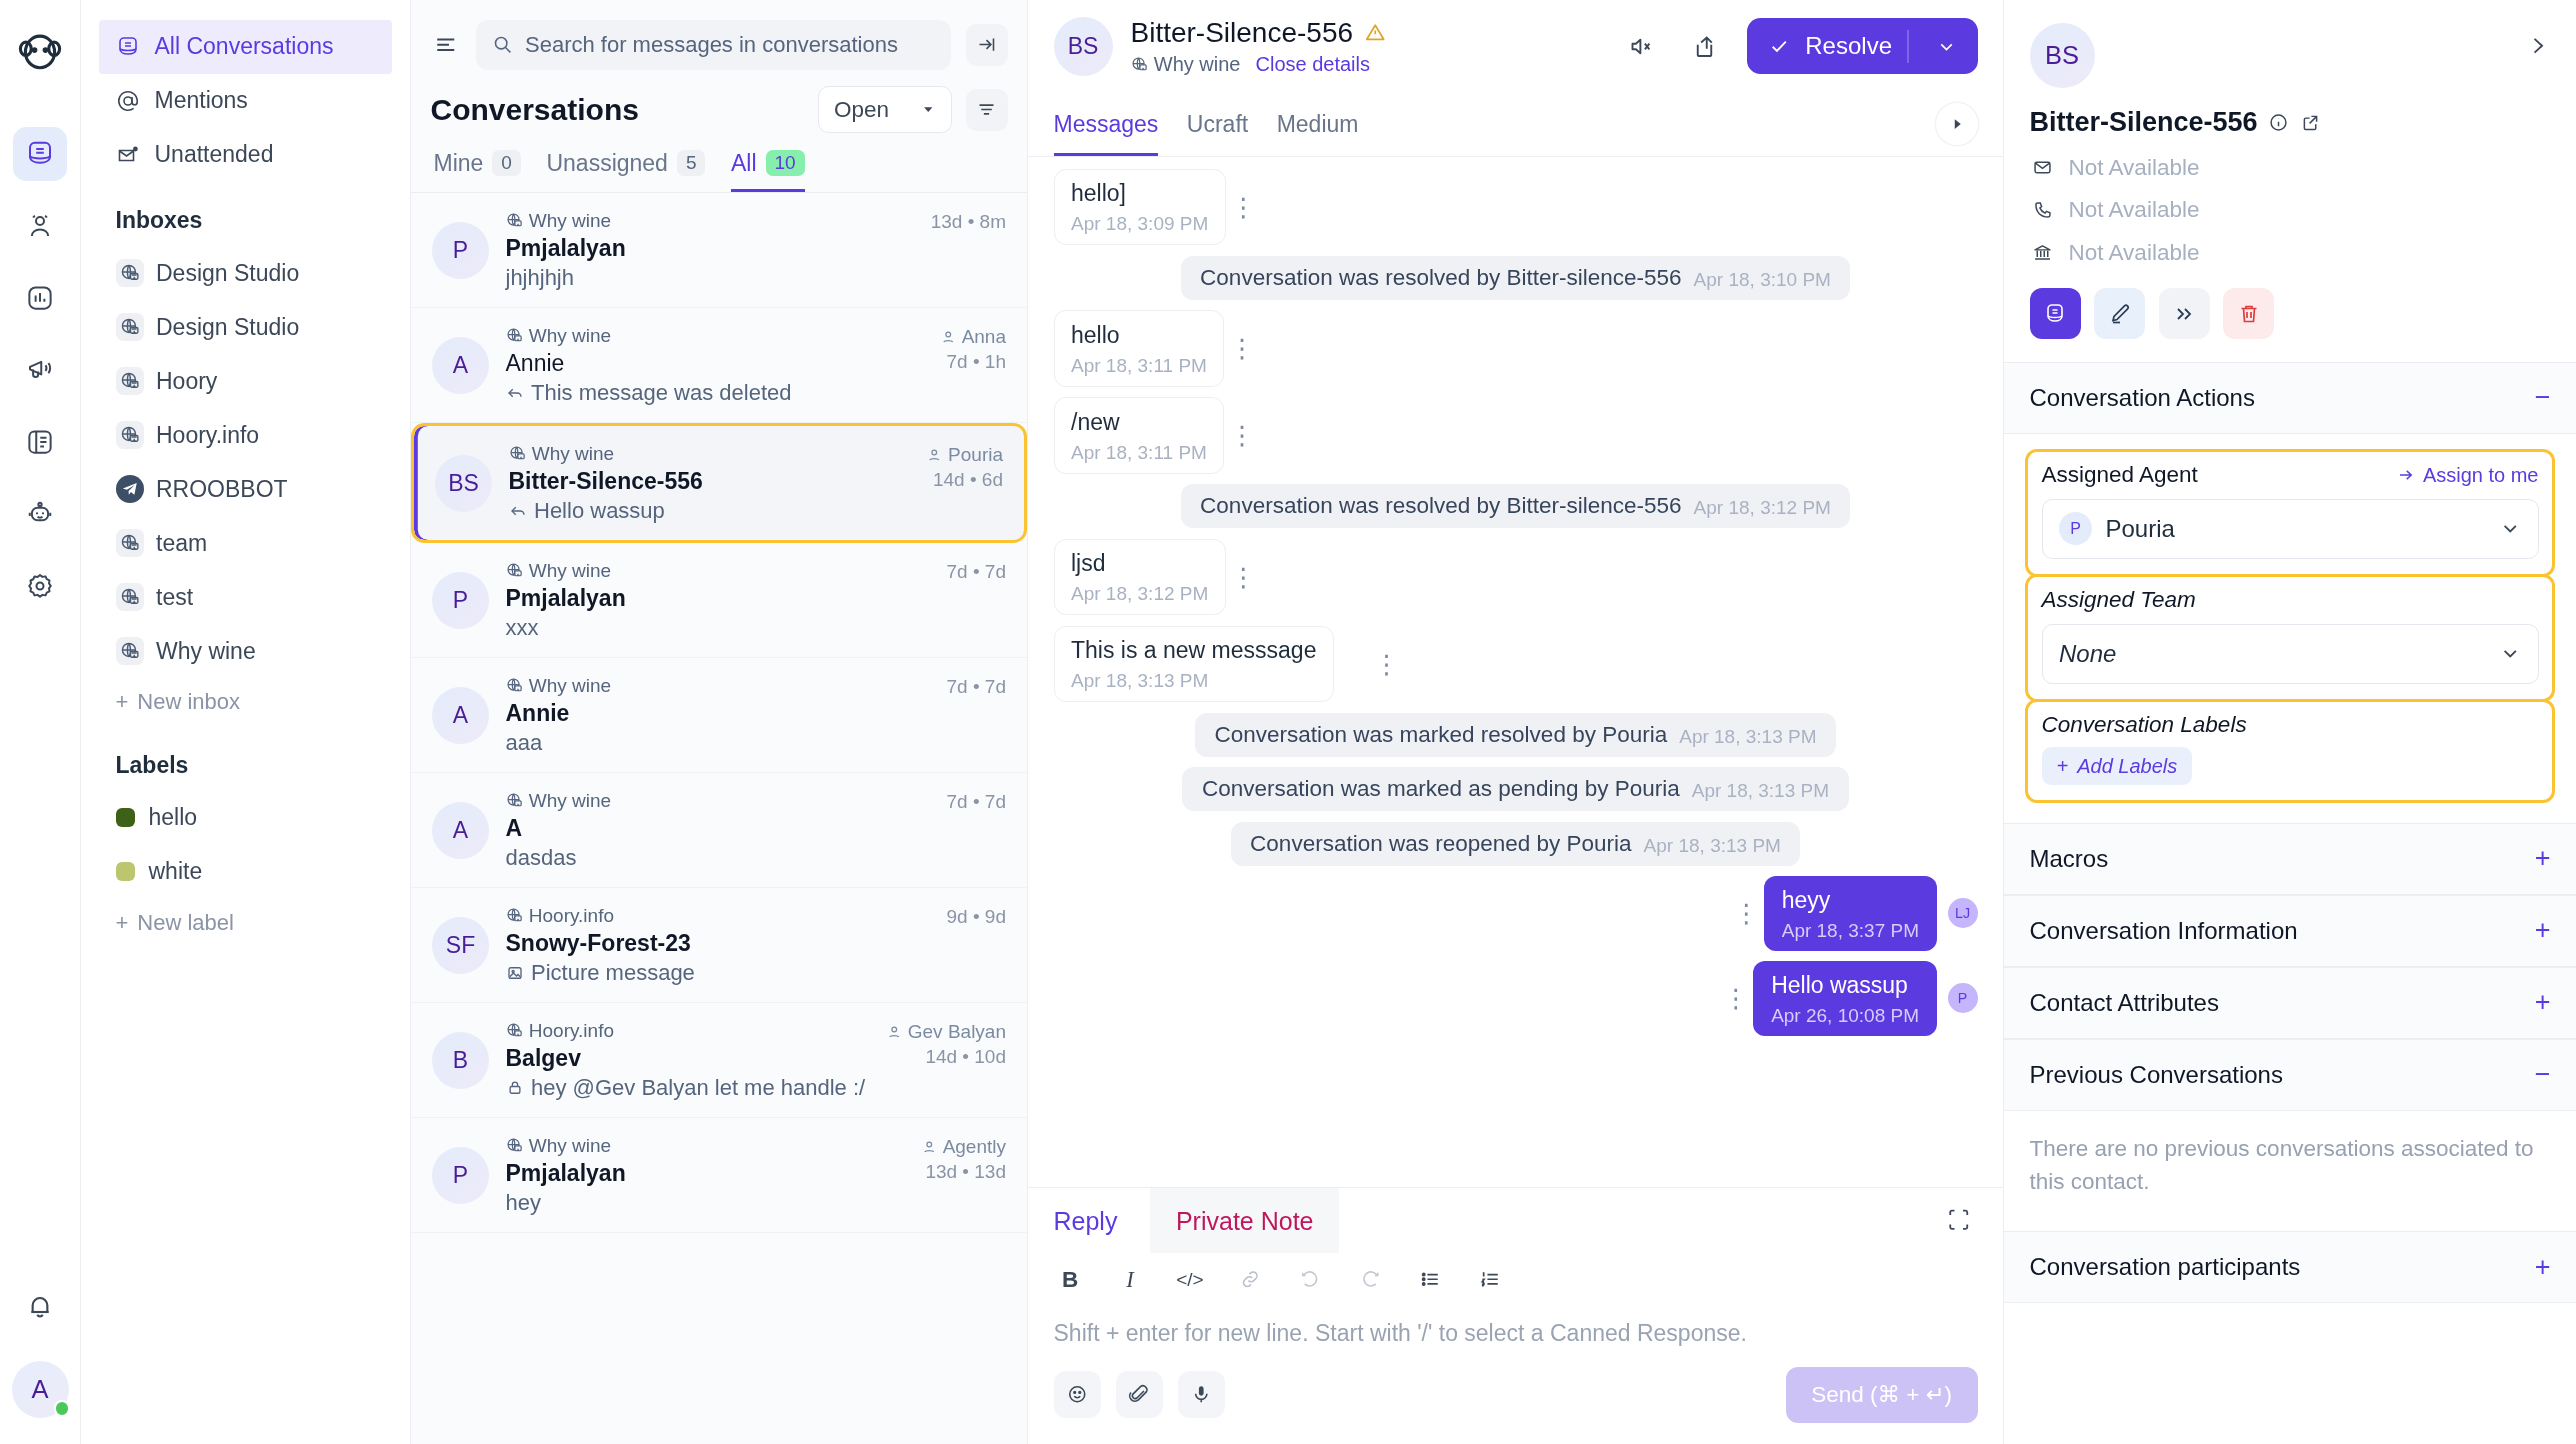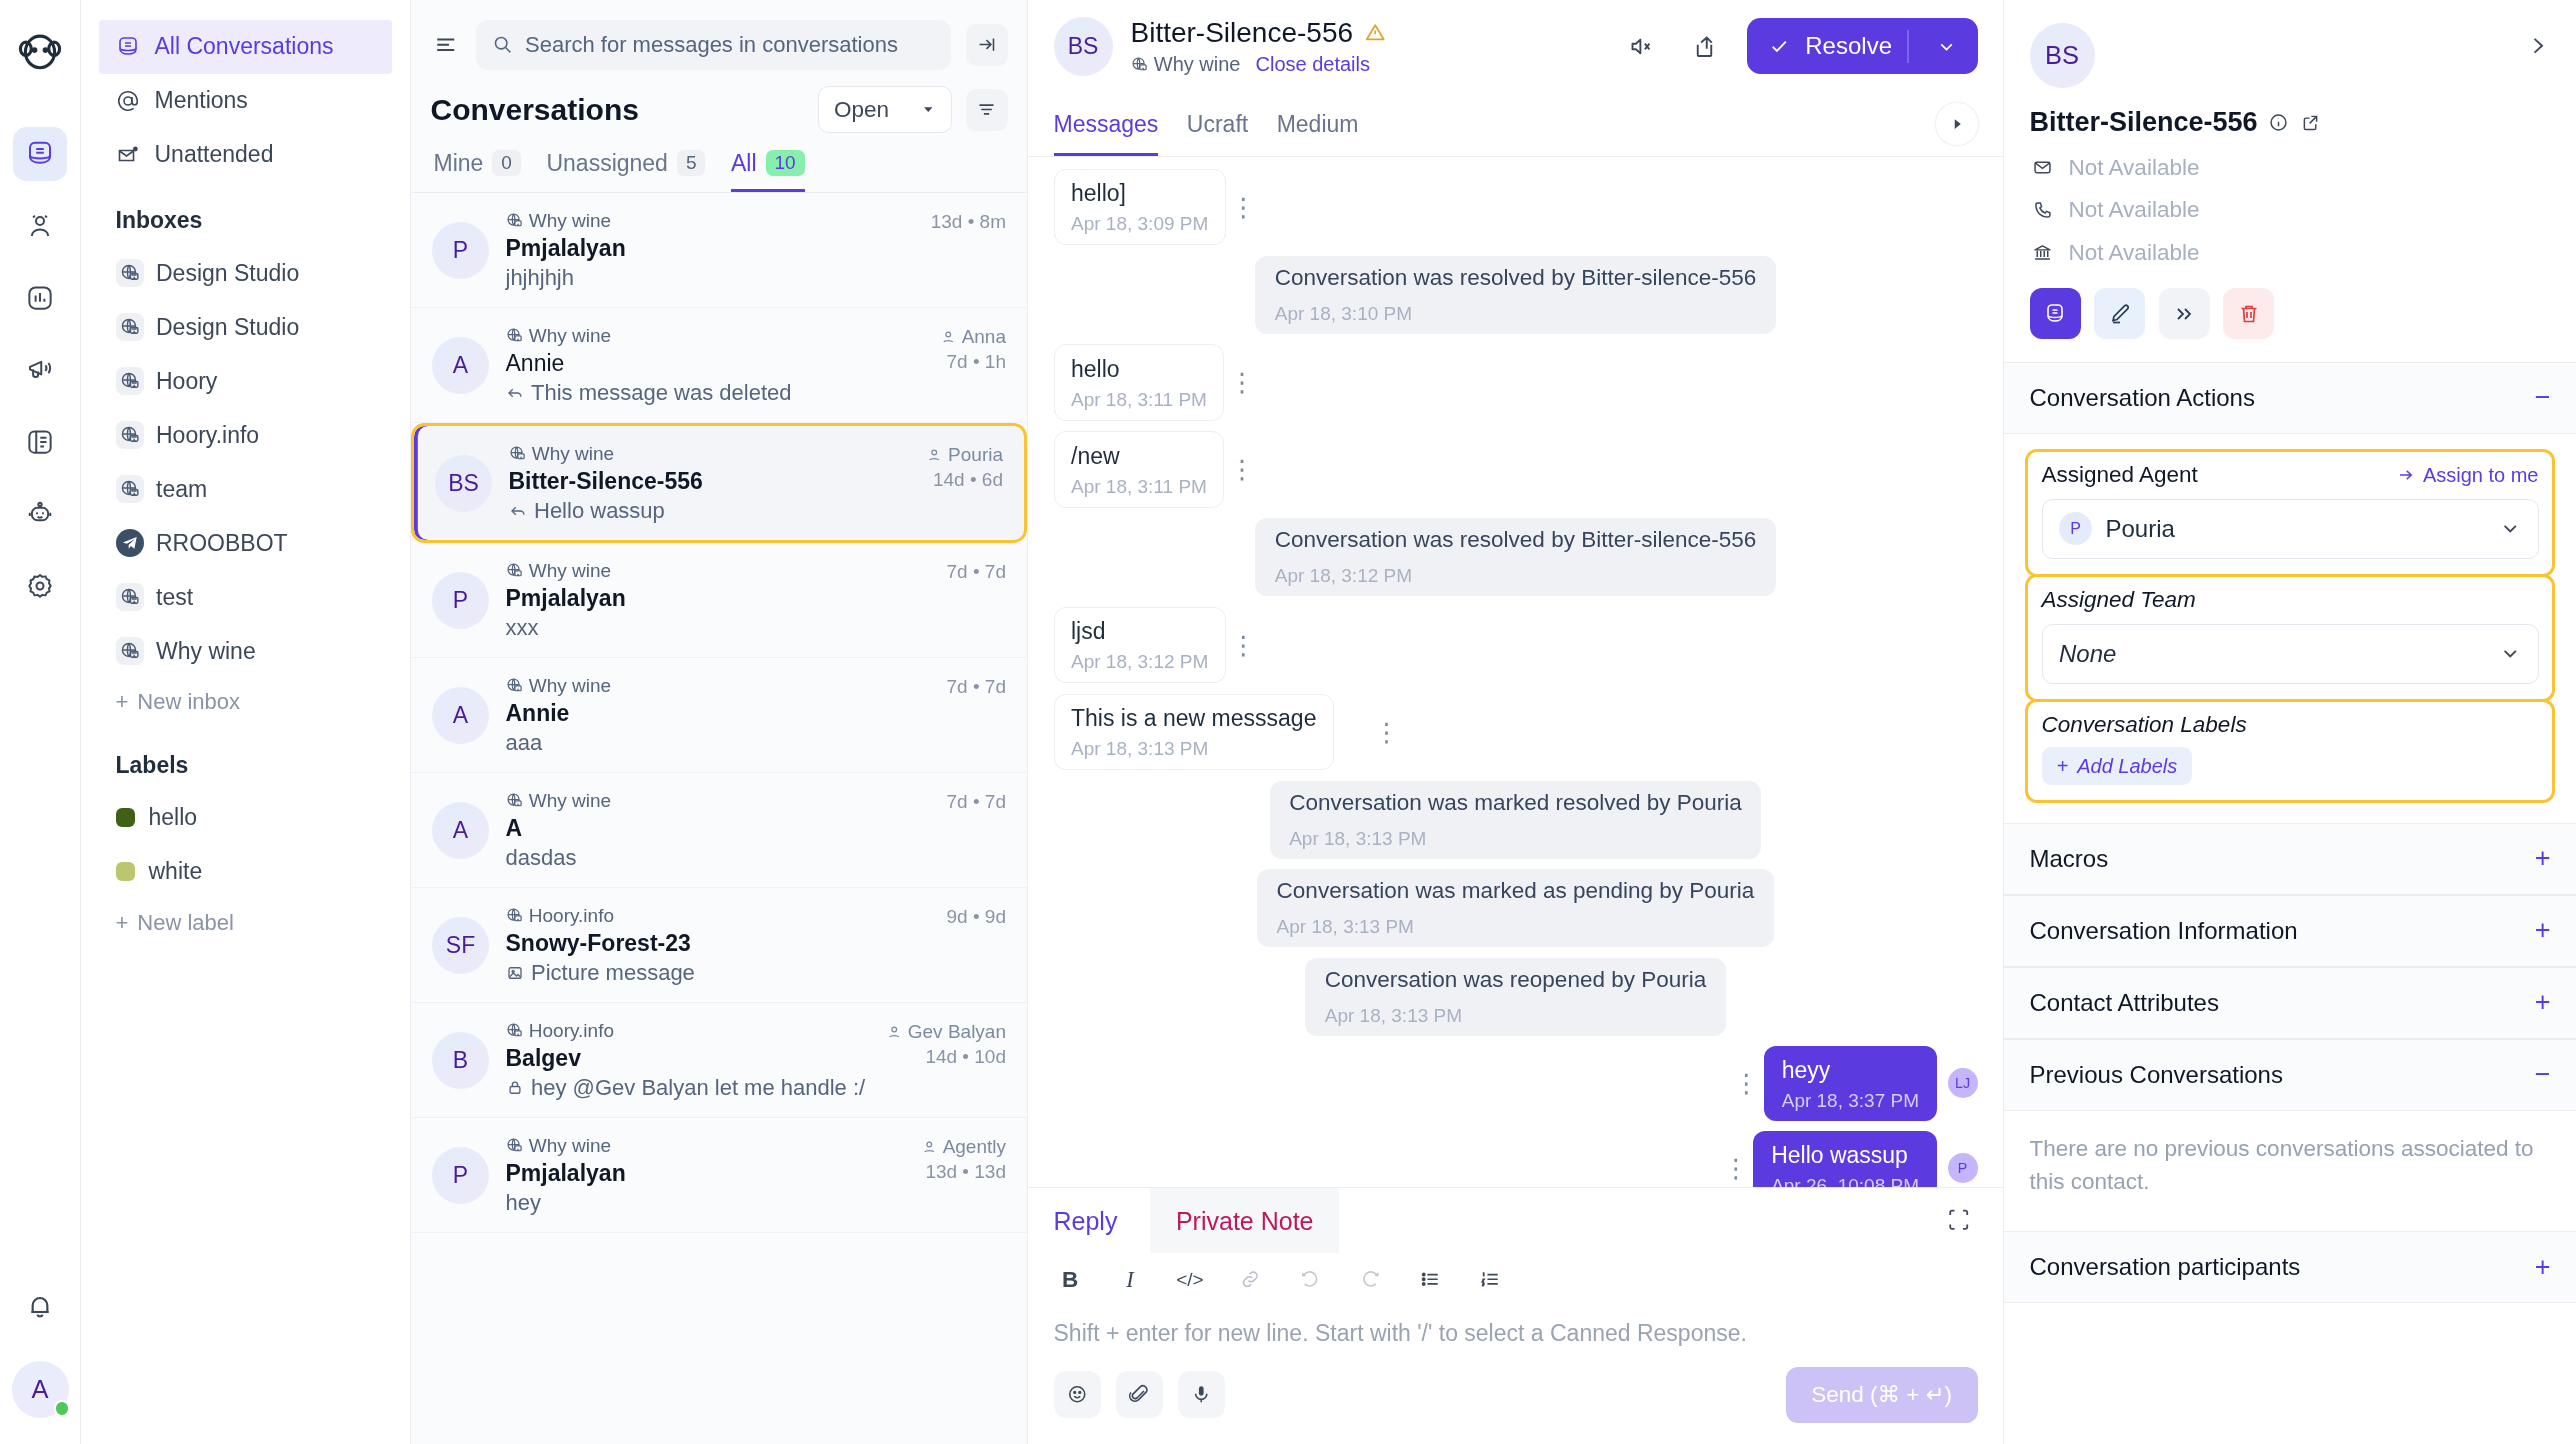--- a/index.html
+++ b/index.html
@@ -160,21 +160,21 @@
   .bubble-in .txt { font-size:23px; color:#1f2d3d; }
   .bubble-in .tm { font-size:19px; color:#a9b2c2; margin-top:6px; }
   .bubble-out {
     background:#5b3ae0; color:#fff; border-radius:12px;
     padding:10.5px 18px 9px 18px; max-width:481px;
   }
   .bubble-out .txt { font-size:23px; }
   .bubble-out .tm { font-size:19px; color:#d6cdfa; margin-top:6px; }
   .sysmsg {
     background:#f0f1f5; color:#37455c; border-radius:12px;
-    padding:9px 19.5px; font-size:22.5px; display:flex; align-items:flex-start; gap:12px;flex-direction:column;
+    padding:9px 19.5px; font-size:22.5px; display:flex; align-items:flex-end; gap:12px;
   }
   .sysmsg .tm { font-size:19px; color:#a9b2c2; }
   .kebab { width:35px; display:flex; align-items:center; justify-content:center; color:#7b8aa3; font-size:25.5px; letter-spacing:0; }
   .mini-av { width:30px;height:30px;border-radius:50%;background:#c4b5fd;display:flex;align-items:center;justify-content:center;color:#5b3ae0;font-size:14.3px;flex:0 0 30px;margin-left:10.5px; }
 
   
   .replybox { border-top:1.5px solid #ecedf1; background:#fff; }
   .rb-tabs { display:flex; align-items:center; padding:0 25.5px; }
   .rb-tab { font-size:25px; padding:19.5px 0 16.5px 0; margin-right:33px; }
   .rb-tab.reply { color:#5b3ae0; }
@@ -376,37 +376,37 @@
         <svg width="19.5" height="19.5" viewBox="0 0 24 24" fill="none" stroke="currentColor" stroke-width="1.7">
           <circle cx="11" cy="11" r="8"></circle>
             <path d="M3 11h16M11 3c2.5 2.8 2.5 13.2 0 16M11 3c-2.5 2.8-2.5 13.2 0 16"></path>
           <rect x="13" y="13" width="9" height="7" rx="1.4" fill="#eef0f4"></rect>
             <path d="M14.5 14.8h6M17.5 17v2.4M15.6 19.6h3.8"></path>
         </svg>
       </span>
       <span>Hoory.info</span>
     </div>
     <div class="inbox-item">
+      <span class="inbox-chip tg">
+        <svg width="18" height="18" viewBox="0 0 24 24" fill="currentColor">
+            <path d="M21 4 2.5 11.2l5.3 1.7L18.4 6.6l-8.3 7.9.3 5.2 2.8-3.6 4.6 3.4z"></path>
+          </svg>
+      </span>
+      <span>RROOBBOT</span>
+    </div>
+    <div class="inbox-item">
       <span class="inbox-chip">
         <svg width="19.5" height="19.5" viewBox="0 0 24 24" fill="none" stroke="currentColor" stroke-width="1.7">
           <circle cx="11" cy="11" r="8"></circle>
             <path d="M3 11h16M11 3c2.5 2.8 2.5 13.2 0 16M11 3c-2.5 2.8-2.5 13.2 0 16"></path>
           <rect x="13" y="13" width="9" height="7" rx="1.4" fill="#eef0f4"></rect>
             <path d="M14.5 14.8h6M17.5 17v2.4M15.6 19.6h3.8"></path>
         </svg>
       </span>
       <span>team</span>
-    </div>
-    <div class="inbox-item">
-      <span class="inbox-chip tg">
-        <svg width="18" height="18" viewBox="0 0 24 24" fill="currentColor">
-            <path d="M21 4 2.5 11.2l5.3 1.7L18.4 6.6l-8.3 7.9.3 5.2 2.8-3.6 4.6 3.4z"></path>
-          </svg>
-      </span>
-      <span>RROOBBOT</span>
     </div>
     <div class="inbox-item">
       <span class="inbox-chip">
         <svg width="19.5" height="19.5" viewBox="0 0 24 24" fill="none" stroke="currentColor" stroke-width="1.7">
           <circle cx="11" cy="11" r="8"></circle>
             <path d="M3 11h16M11 3c2.5 2.8 2.5 13.2 0 16M11 3c-2.5 2.8-2.5 13.2 0 16"></path>
           <rect x="13" y="13" width="9" height="7" rx="1.4" fill="#eef0f4"></rect>
             <path d="M14.5 14.8h6M17.5 17v2.4M15.6 19.6h3.8"></path>
         </svg>
       </span>

